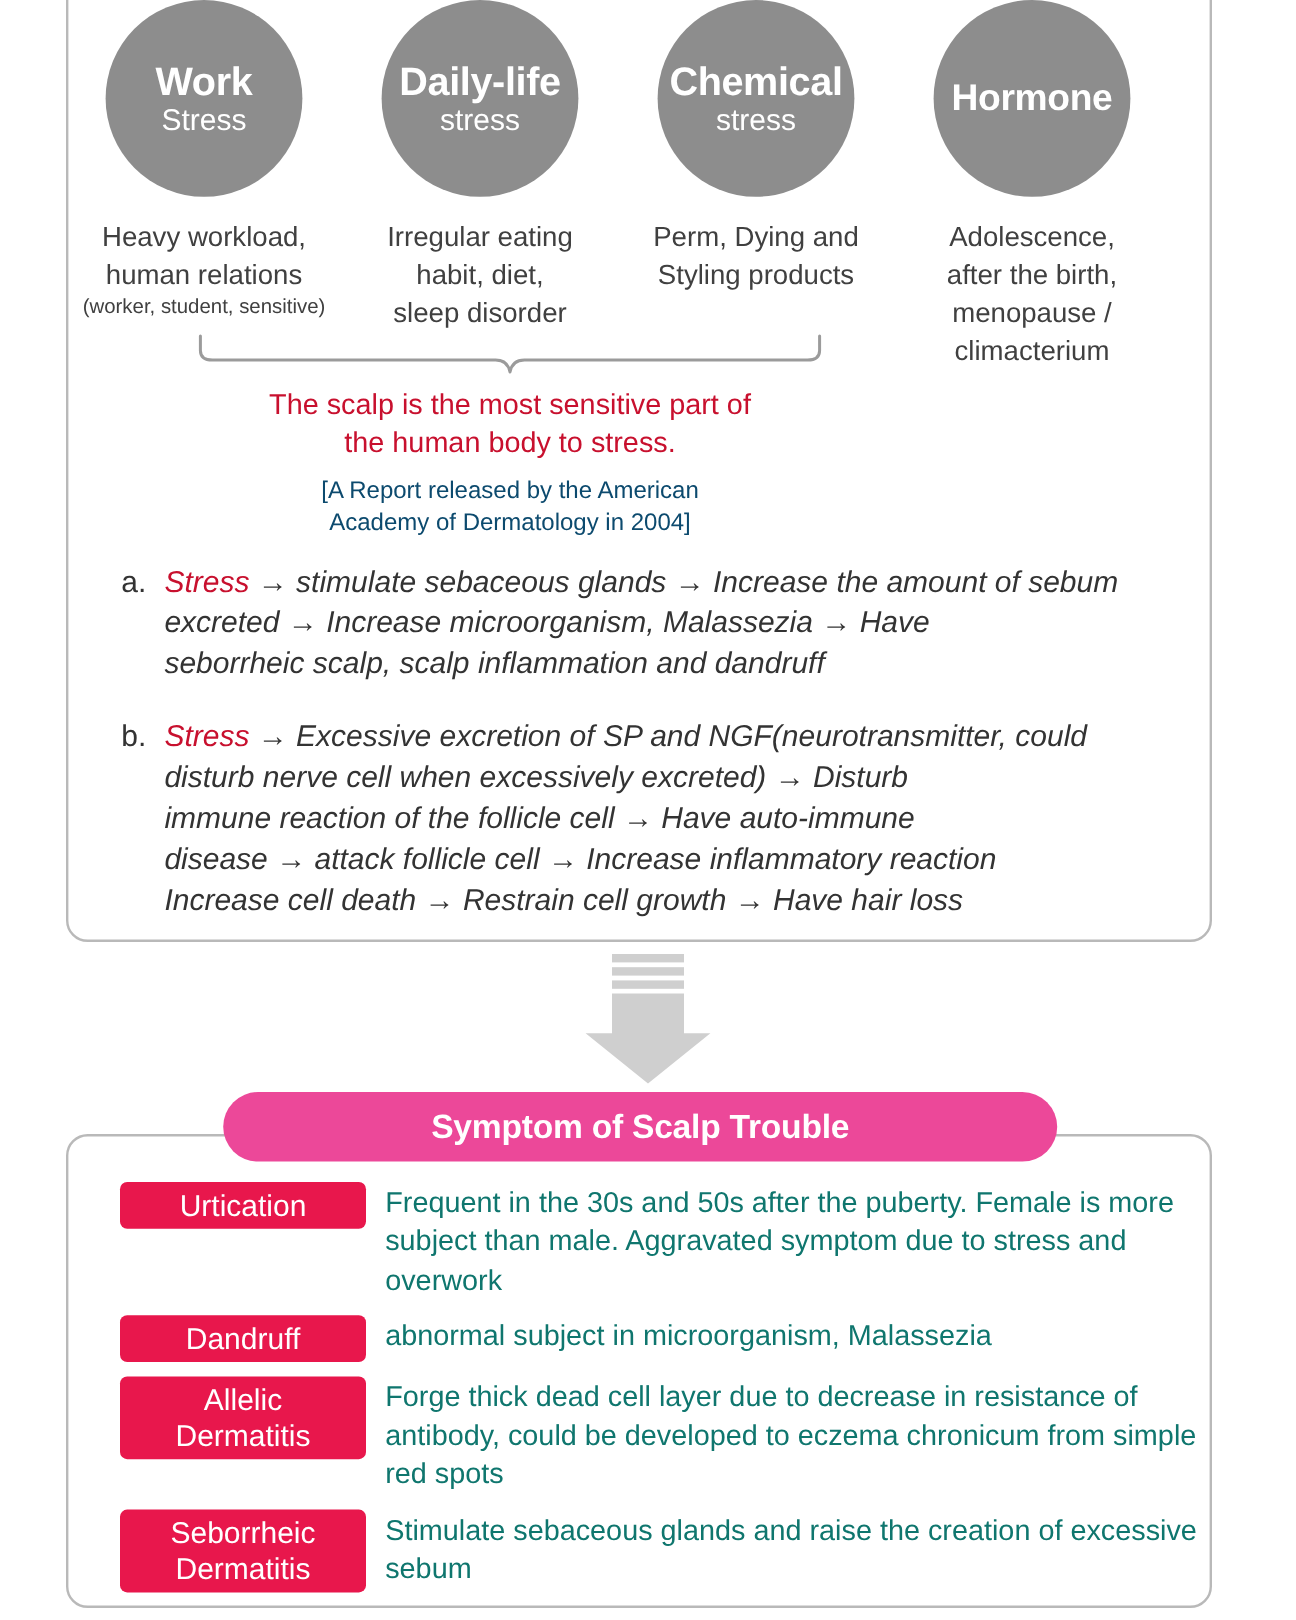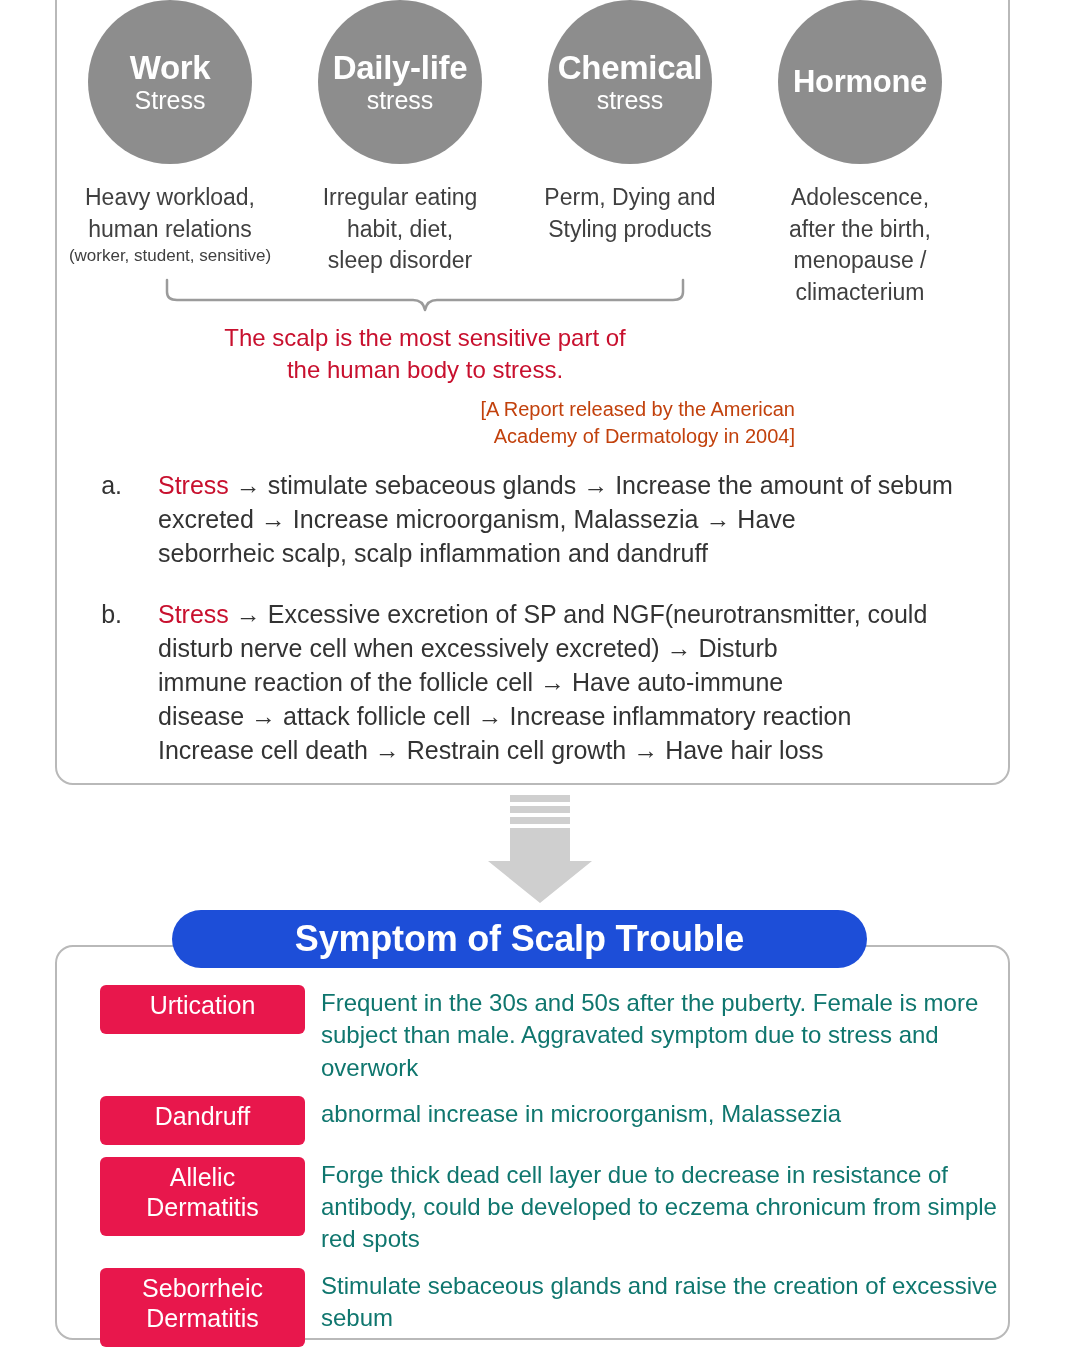--- a/index.html
+++ b/index.html
@@ -100,43 +100,44 @@
     text-align: center;
     color: #c8102e;
     font-size: 24px;
     line-height: 1.33;
   }
   .statement-note {
     position: absolute;
     left: 55px;
     top: 396px;
     width: 740px;
-    text-align: right;
-    color: #c2410c;
+    text-align: center;
+    color: #0c4a6e;
     font-size: 20px;
     line-height: 1.35;
   }
 
   
   .para {
     position: absolute;
     font-size: 25px;
     line-height: 1.36;
     color: #333333;
   }
   .para .label {
     position: absolute;
     left: 0;
     top: 0;
     width: 40px;
     text-align: right;
   }
   .para .body {
-    margin-left: 76px;
+    margin-left: 55px;
     display: block;
+    font-style: italic;
   }
   .kw {
     color: #c8102e;
   }
   .para-a { left: 82px; top: 468px; width: 910px; }
   .para-b { left: 82px; top: 597px; width: 910px; }
 
   
   .arrow-wrap {
     position: absolute;
@@ -153,28 +154,28 @@
     top: 945px;
     width: 955px;
     height: 395px;
     border: 2px solid #b9b9b9;
     border-radius: 18px;
     box-sizing: border-box;
     background: #fff;
   }
   .bottom-title {
     position: absolute;
-    left: 172px;
+    left: 186px;
     top: 910px;
     width: 695px;
     height: 58px;
-    background: #1d4ed8;
+    background: #ec4899;
     border-radius: 29px;
     color: #ffffff;
-    font-size: 36px;
+    font-size: 28px;
     font-weight: bold;
     display: flex;
     align-items: center;
     justify-content: center;
     letter-spacing: -0.2px;
   }
 
   .sym-list {
     position: absolute;
     left: 100px;
@@ -187,21 +188,21 @@
     margin-bottom: 12px;
   }
   .sym-badge {
     flex: 0 0 auto;
     width: 205px;
     background: #e8174c;
     color: #ffffff;
     border-radius: 6px;
     font-size: 25px;
     text-align: center;
-    padding: 5px 0 13px 0;
+    padding: 5px 0 3px 0;
     line-height: 1.22;
   }
   .sym-text {
     margin-left: 16px;
     font-size: 24px;
     line-height: 1.35;
     color: #0f766e;
     padding-top: 2px;
   }
 </style>
@@ -310,21 +311,21 @@
 
 <div class="sym-list">
 
   <div class="sym-row">
     <div class="sym-badge">Urtication</div>
     <div class="sym-text">Frequent in the 30s and 50s after the puberty. Female is more subject than male. Aggravated symptom due to stress and overwork</div>
   </div>
 
   <div class="sym-row">
     <div class="sym-badge">Dandruff</div>
-    <div class="sym-text">abnormal increase in microorganism, Malassezia</div>
+    <div class="sym-text">abnormal subject in microorganism, Malassezia</div>
   </div>
 
   <div class="sym-row">
     <div class="sym-badge">
       <span>Allelic</span><br>
       <span>Dermatitis</span>
     </div>
     <div class="sym-text">Forge thick dead cell layer due to decrease in resistance of antibody, could be developed to eczema chronicum from simple red spots</div>
   </div>
 

